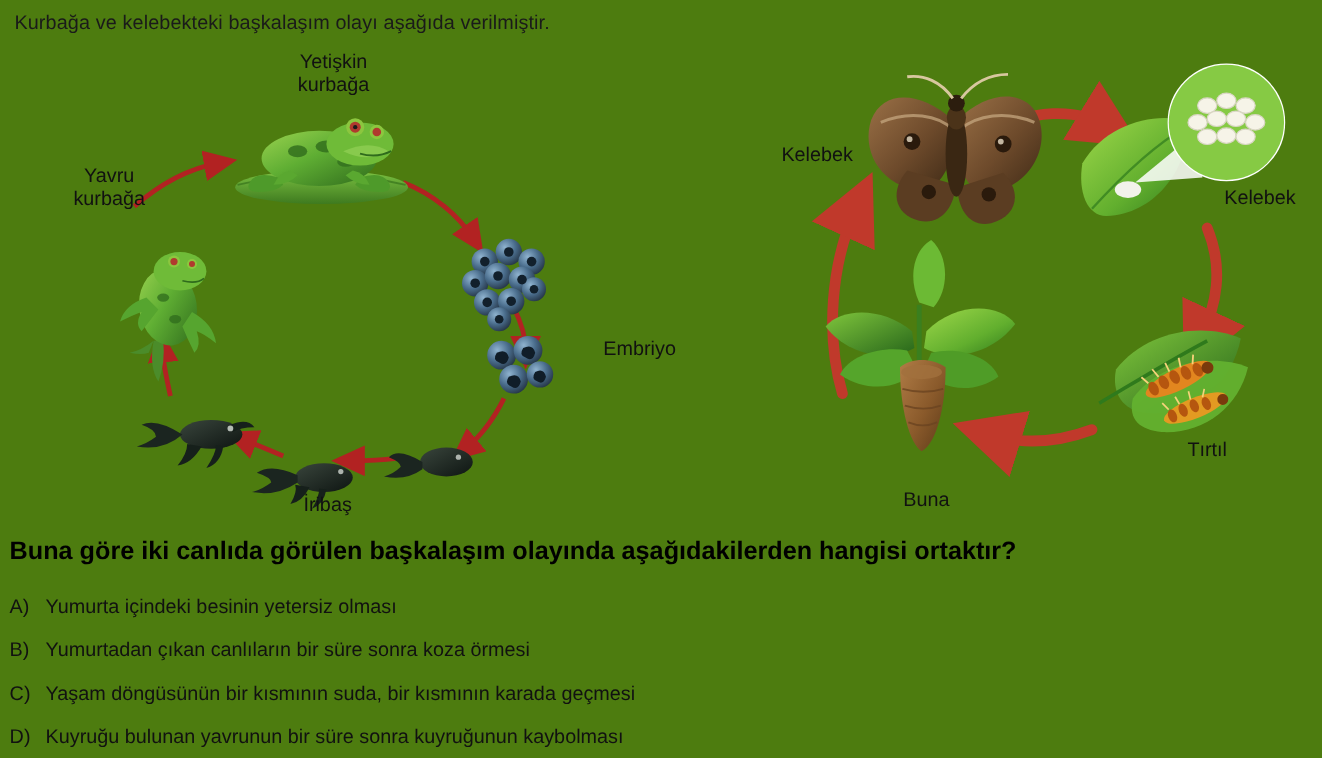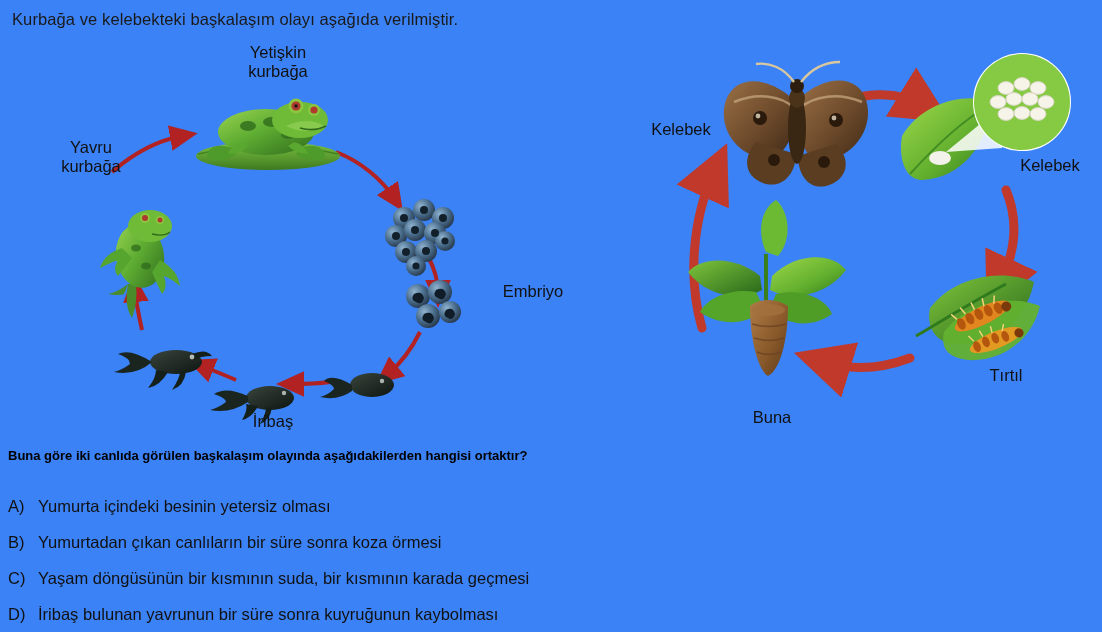--- a/index.html
+++ b/index.html
@@ -9,35 +9,35 @@
   }
   body {
     font-family: "Liberation Sans", sans-serif;
     color: #111111;
   }
   #page {
     position: relative;
     width: 1102px;
     height: 632px;
     overflow: hidden;
-    background: #3b82f6;
+    background: #4d7c0f;
   }
   .intro {
     position: absolute;
     left: 12px;
     top: 10px;
     font-size: 16.5px;
     color: #1a1a1a;
     letter-spacing: 0.1px;
   }
   .question {
     position: absolute;
     left: 8px;
     top: 448px;
-    font-size: 13px;
+    font-size: 21px;
     font-weight: bold;
     color: #000000;
   }
   .option {
     position: absolute;
     left: 8px;
     font-size: 16.5px;
     color: #111111;
     white-space: nowrap;
   }
@@ -420,16 +420,16 @@
   <div class="option opt-a">
     <span class="letter">A)</span><span>Yumurta içindeki besinin yetersiz olması</span>
   </div>
   <div class="option opt-b">
     <span class="letter">B)</span><span>Yumurtadan çıkan canlıların bir süre sonra koza örmesi</span>
   </div>
   <div class="option opt-c">
     <span class="letter">C)</span><span>Yaşam döngüsünün bir kısmının suda, bir kısmının karada geçmesi</span>
   </div>
   <div class="option opt-d">
-    <span class="letter">D)</span><span>İribaş bulunan yavrunun bir süre sonra kuyruğunun kaybolması</span>
+    <span class="letter">D)</span><span>Kuyruğu bulunan yavrunun bir süre sonra kuyruğunun kaybolması</span>
   </div>
 
 </div>
 
 </body></html>

